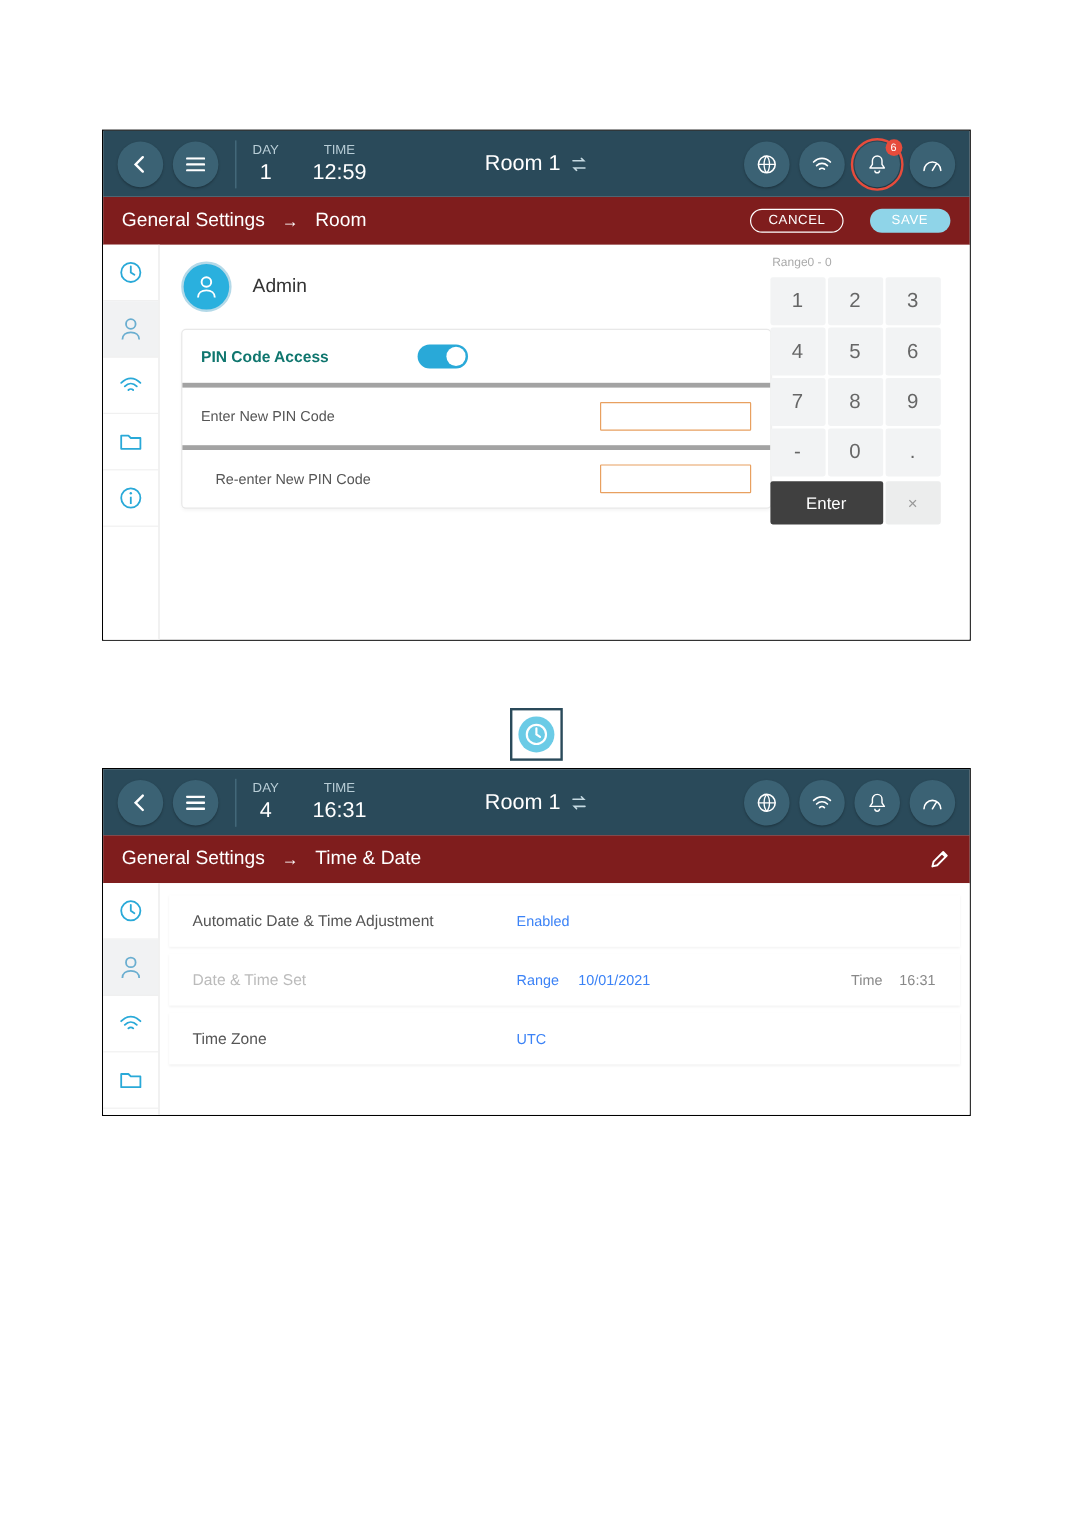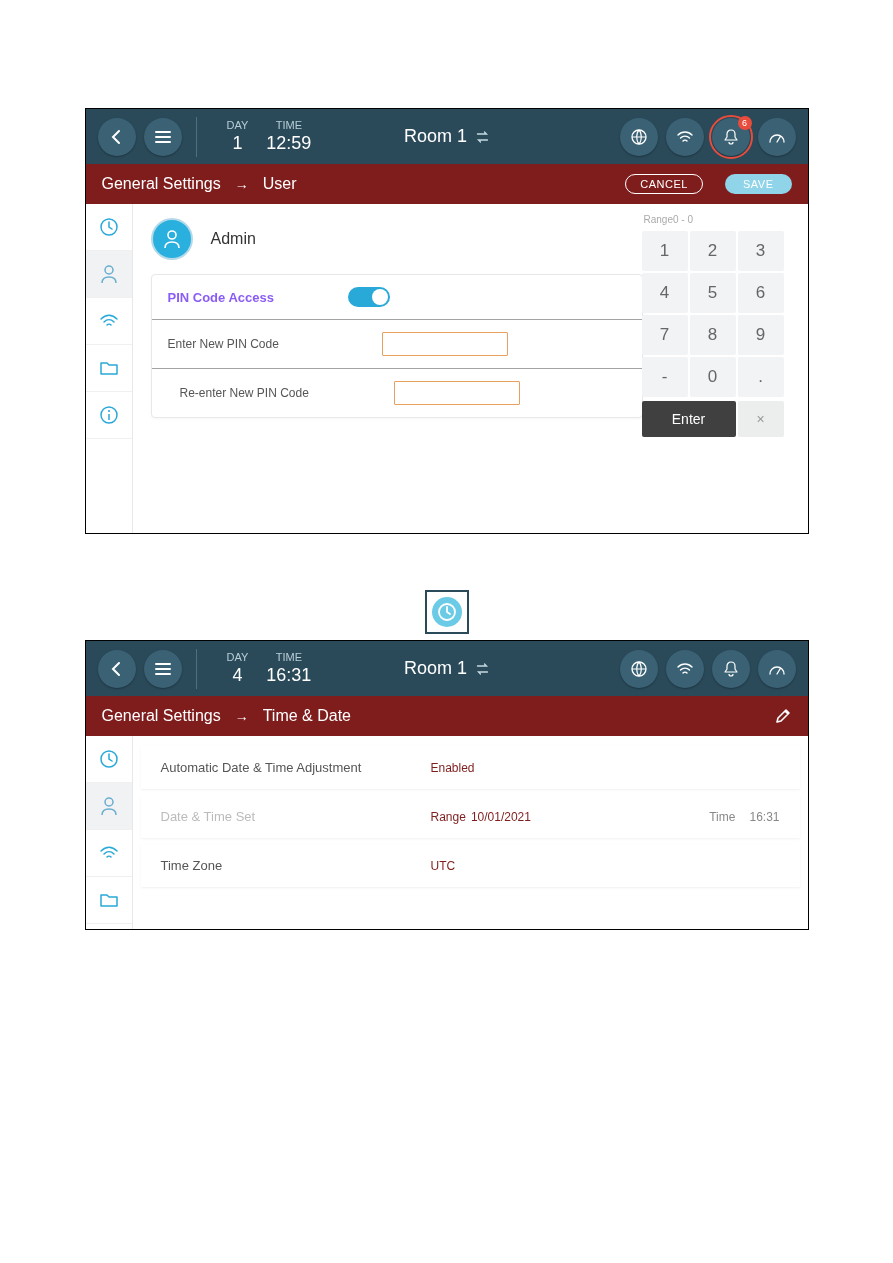--- a/index.html
+++ b/index.html
@@ -33,21 +33,21 @@
     border-radius: 50%;
     background: #3b6274;
     display: flex;
     align-items: center;
     justify-content: center;
     box-shadow: 0 1px 2px rgba(0,0,0,0.3);
   }
   .vrule { width:1px; height:40px; background:#4a7082; margin:0 6px;}
   .dtcol { display:flex; flex-direction:column; align-items:center; font-size:11px; color:#b8cdd6; line-height:1.3; }
   .dtcol .val { font-size:18px; color:#fff; font-weight:400;}
-  .dtwrap { display:flex; gap:18px; margin-left:16px;}
+  .dtwrap { display:flex; gap:28px; margin-left:0;}
   .room { position:absolute; left:50%; transform:translateX(-50%); font-size:18px; font-weight:400; display:flex; align-items:center; gap:8px;}
   .right-icons { margin-left:auto; display:flex; gap:8px; align-items:center;}
   .badge { position:absolute; top:-2px; right:-2px; background:#e74c3c; color:#fff; border-radius:50%; font-size:9px; width:14px; height:14px; display:flex; align-items:center; justify-content:center;}
   .bell-highlight { position:relative; }
   .bell-highlight::before { content:""; position:absolute; inset:-3px; border:2px solid #e74c3c; border-radius:50%; }
   .subheader {
     background: #7f1d1d;
     height: 40px;
     display:flex;
     align-items:center;
@@ -69,22 +69,22 @@
   .body { display:flex; height: calc(100% - 95px); background:#fff;}
   .sidebar { width:46px; border-right:1px solid #e8e8e8; display:flex; flex-direction:column; background:#fff;}
   .sb-item { height:46px; display:flex; align-items:center; justify-content:center; color:#29a9d8; border-bottom:1px solid #f0f0f0;}
   .sb-item.active { background:#f1f2f3; color:#6aaed0; }
   .content { flex:1; padding:14px 18px; position:relative;}
   .user-row { display:flex; align-items:center; gap:18px; margin-bottom:14px;}
   .user-badge { width:38px; height:38px; border-radius:50%; background:#2ab0de; border:2px solid #b4d9e8; display:flex; align-items:center; justify-content:center; color:#fff;}
   .user-name { font-size:16px; color:#333;}
   .card { border:1px solid #e8e8e8; border-radius:4px; padding:0; background:#fff; box-shadow:0 1px 3px rgba(0,0,0,0.04);}
   .card-row { display:flex; align-items:center; padding:12px 16px; gap:14px;}
-  .card-row + .card-row { border-top:1px solid #a3a3a3;}
-  .label-bold { font-size:13px; font-weight:bold; color:#8b5cf6;}
+  .card-row + .card-row { border-top:4px solid #a3a3a3;justify-content:space-between;}
+  .label-bold { font-size:13px; font-weight:bold; color:#0f766e;}
   .label { font-size:12px; color:#555;}
   .toggle { width:42px; height:20px; background:#29a9d8; border-radius:12px; position:relative; margin-left:auto; margin-right:240px;}
   .toggle::after { content:""; position:absolute; right:2px; top:2px; width:16px; height:16px; background:#fff; border-radius:50%;}
   .pin-input { width:120px; height:20px; border:1px solid #e8a060; border-radius:1px; margin-left:140px; background:#fff;}
   .keypad-wrap { position:absolute; right:16px; top:10px; width:150px;}
   .range-row { display:flex; justify-content:flex-start; font-size:10px; color:#aaa; padding:0 2px 6px;}
   .keypad { display:grid; grid-template-columns:repeat(3,46px); grid-template-rows:repeat(4,40px); gap:2px;}
   .key { background:#f2f3f4; display:flex; align-items:center; justify-content:center; font-size:17px; color:#666; border-radius:2px;}
   .key-enter-row { display:grid; grid-template-columns: 94px 46px; gap:2px; margin-top:4px;}
   .key-enter { background:#404040; color:#fff; display:flex; align-items:center; justify-content:center; font-size:14px; height:36px; border-radius:2px;}
@@ -92,21 +92,21 @@
   .center-icon {
     width:40px; height:40px; border:2px solid #2a4a5a; display:flex; align-items:center; justify-content:center;
     position:absolute; left:50%; transform:translateX(-50%);
   }
   .center-icon-wrap { position:relative; width:722px; margin:56px auto 0; height:40px;}
   .clock-icon-round { width:30px; height:30px; border-radius:50%; background:#6bcbe6; display:flex; align-items:center; justify-content:center;}
   
   .list-card { margin:0 0 6px 0; background:#fff; box-shadow:0 1px 2px rgba(0,0,0,0.06);}
   .list-row { padding:14px 20px; font-size:13px; color:#666; display:flex; align-items:center;}
   .list-row .l1 { width:270px; color:#555;}
-  .list-row .v1 { color:#7f1d1d; font-size:12px;}
+  .list-row .v1 { color:#3b82f6; font-size:12px;}
   .dt-right { margin-left:auto; color:#888; font-size:12px; display:flex; gap:14px;}
   .edit-icon { margin-left:auto; color:#fff;}
   .content2 { flex:1; padding:10px 8px 10px 8px;}
   
   svg { display:block; }
 </style>
 </head>
 <body>
 
 <div class="screen screen1">
@@ -159,21 +159,21 @@
       <div class="circ-btn">
         <svg width="18" height="14" viewBox="0 0 18 14">
             <path d="M2 12a7 7 0 0114 0M9 12l3-5" stroke="#fff" stroke-width="1.3" fill="none" stroke-linecap="round"></path>
           </svg>
       </div>
     </div>
   </div>
   <div class="subheader">
     <span>General Settings</span>
     <span class="arrow">→</span>
-    <span>User</span>
+    <span>Room</span>
     <span class="spacer"></span>
     <button class="btn-cancel">CANCEL</button>
     <button class="btn-save">SAVE</button>
   </div>
   <div class="body">
     <div class="sidebar">
       <div class="sb-item">
           <svg width="20" height="20" viewBox="0 0 20 20">
             <circle cx="10" cy="10" r="8" stroke="#29a9d8" stroke-width="1.5" fill="none"></circle>
             <path d="M10 5v5l3 2" stroke="#29a9d8" stroke-width="1.5" fill="none" stroke-linecap="round"></path>
@@ -359,21 +359,21 @@
       <div class="list-card">
         <div class="list-row">
           <span class="l1">Automatic Date &amp; Time Adjustment</span>
           <span class="v1">Enabled</span>
         </div>
       </div>
       <div class="list-card">
         <div class="list-row" style="color:#aaa;">
           <span class="l1" style="color:#bbb;">Date &amp; Time Set</span>
           <span class="v1">Range</span>
-          <span class="v1" style="margin-left:5px;">10/01/2021</span>
+          <span class="v1" style="margin-left:16px;">10/01/2021</span>
           <span class="dt-right">
             <span>Time</span>
             <span>16:31</span>
           </span>
         </div>
       </div>
       <div class="list-card">
         <div class="list-row">
           <span class="l1">Time Zone</span>
           <span class="v1">UTC</span>

